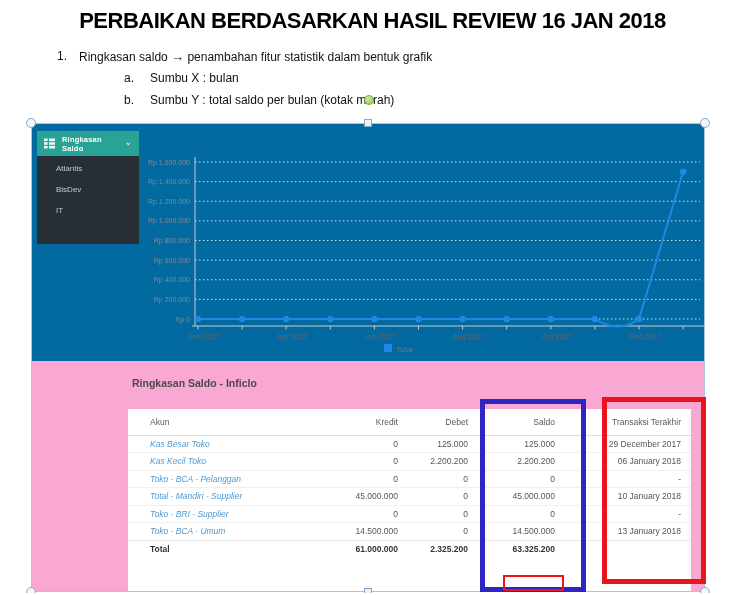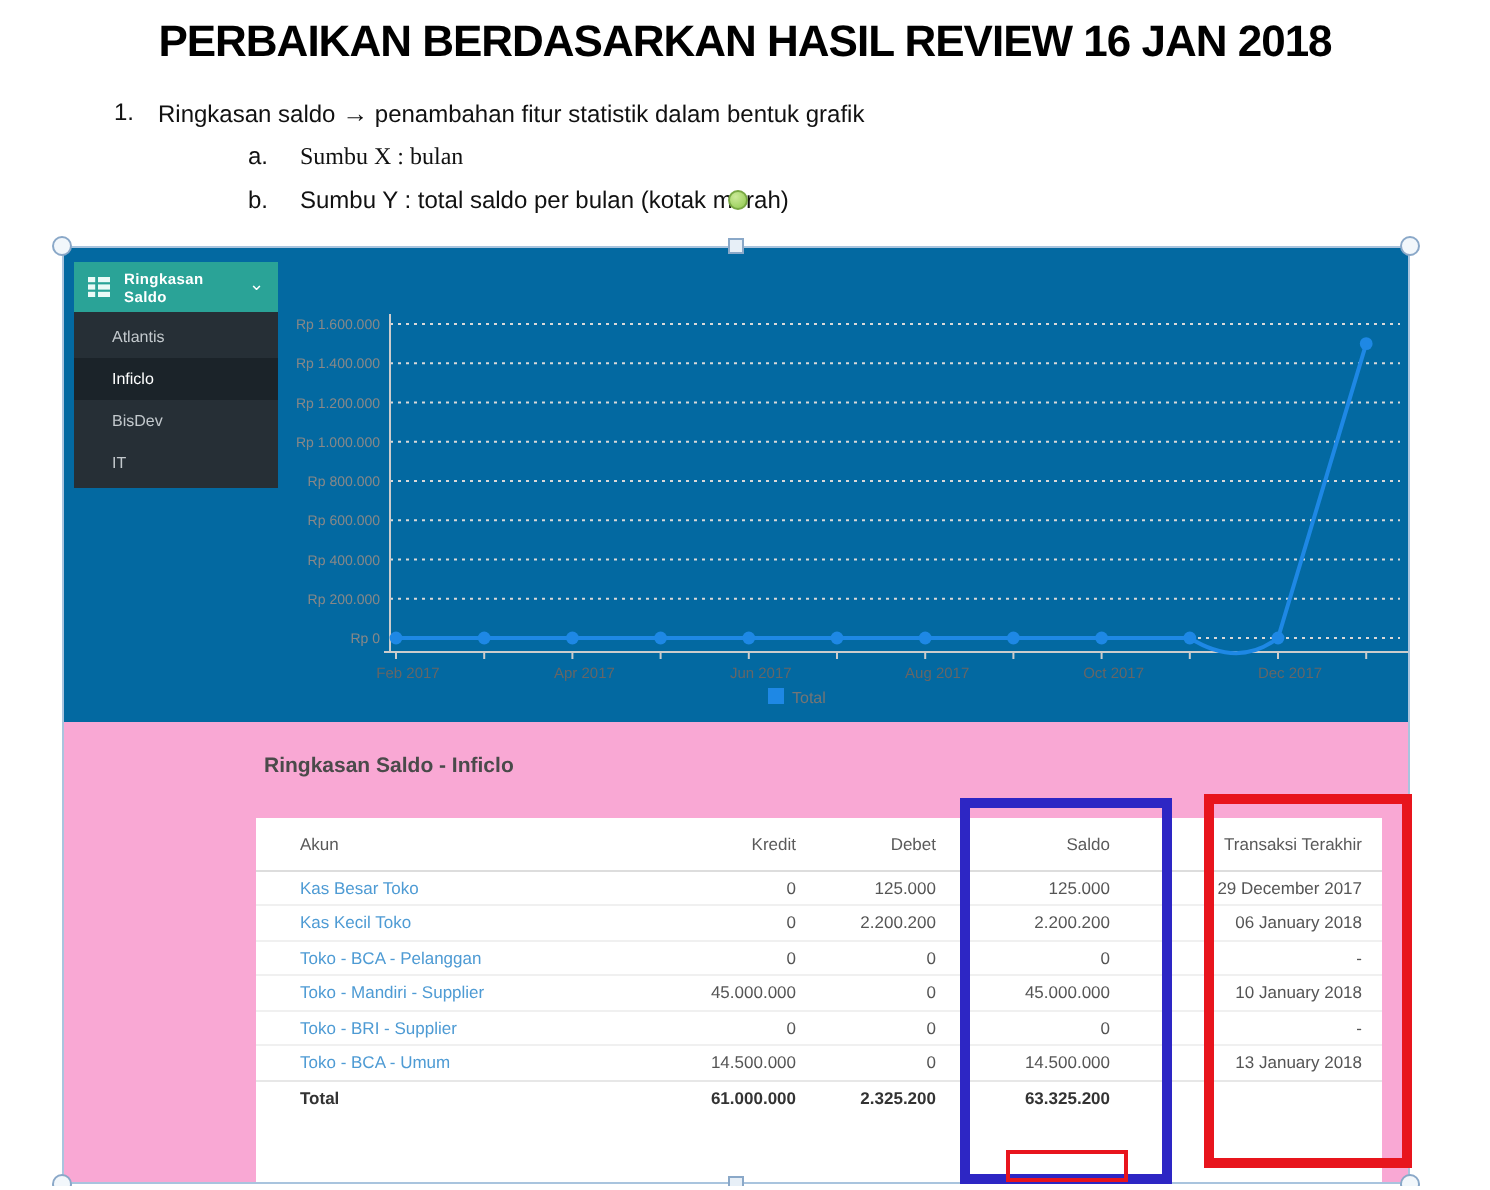--- a/index.html
+++ b/index.html
@@ -7,21 +7,21 @@
     font-family:"Liberation Sans", sans-serif; }
   .page { position:relative; width:745px; height:593px; background:#fff; overflow:hidden; }
 
   
   .doc-title { position:absolute; top:8px; left:0; width:745px; text-align:center;
     font-size:22px; font-weight:bold; color:#000; letter-spacing:-0.5px; }
   .li-num  { position:absolute; left:57px;  top:49px; font-size:12px; color:#111; }
   .li-text { position:absolute; left:79px;  top:49px; font-size:12px; color:#111; }
   .li-text .arrow { font-weight:bold; font-size:13px; }
   .la-num { position:absolute; left:124px; top:71px; font-size:12px; color:#111; }
-  .la-text{ position:absolute; left:150px; top:71px; font-size:12px; color:#111;font-family:Liberation Serif, serif; }
+  .la-text{ position:absolute; left:150px; top:71px; font-size:12px; color:#111; }
   .lb-num { position:absolute; left:124px; top:93px; font-size:12px; color:#111; }
   .lb-text{ position:absolute; left:150px; top:93px; font-size:12px; color:#111; }
 
   
   .shot { position:absolute; left:31px; top:123px; width:674px; height:469px;
     background:#fff; border:1px solid #a9c4de; overflow:hidden; }
 
   .sb-head { position:absolute; left:5px; top:7px; width:102px; height:25px;
     background:#2aa397; color:#fff; display:flex; align-items:center; padding:0 7px; }
   .sb-head .sb-ic { width:11px; height:11px; margin-right:7px; flex:none; }
@@ -37,21 +37,21 @@
   .gray-sec { position:absolute; left:0; top:237px; width:674px; height:232px; background:#f9a8d4; }
   .card-title { position:absolute; left:100px; top:16px; font-size:10.5px; font-weight:bold; color:#4a4a4a; }
   .card { position:absolute; left:96px; top:48px; width:563px; height:184px; background:#fff; }
 
   table.sum { border-collapse:collapse; table-layout:fixed; width:563px; font-size:8.5px; color:#555; }
   table.sum th { height:26px; font-weight:normal; color:#5a5a5a; border-bottom:1px solid #ddd; }
   table.sum td { height:17.5px; }
   table.sum th, table.sum td { padding:0 10px 0 0; text-align:right; white-space:nowrap; overflow:hidden; }
   table.sum th:first-child, table.sum td:first-child { text-align:left; padding:0 0 0 22px; }
   table.sum tbody tr + tr td { border-top:1px solid #f0f0f0; }
-  table.sum td.akun { color:#4e9bd4; cursor:pointer; }
+  table.sum td.akun { color:#4e9bd4; cursor:pointer;font-style:italic; }
   table.sum tr.total td { font-weight:bold; color:#333; border-top:1px solid #e7e7e7; }
 
   
   .blue-rect { position:absolute; left:480px; top:399px; width:106px; height:193px;
     border:5px solid #2d26c4; z-index:50; }
   .red-rect  { position:absolute; left:602px; top:397px; width:104px; height:187px;
     border:5px solid #e8151d; z-index:50; }
   .red-box   { position:absolute; left:503px; top:575px; width:61px; height:16px;
     border:2px solid #e8151d; z-index:51; }
 
@@ -145,21 +145,20 @@
         <rect x="0" y="4.2" width="3.6" height="2.6" fill="#eafaf7"></rect>
         <rect x="5" y="4.2" width="6" height="2.6" fill="#eafaf7"></rect>
         <rect x="0" y="7.9" width="3.6" height="2.6" fill="#eafaf7"></rect>
         <rect x="5" y="7.9" width="6" height="2.6" fill="#eafaf7"></rect>
       </svg>
       <span class="sb-label">Ringkasan Saldo</span>
       <span class="chev">⌄</span>
     </div>
     <div class="sb-body" id="sb-items">
         <div class="sb-item">Atlantis</div>
-        <div class="sb-item active">Inficlo</div>
         <div class="sb-item">BisDev</div>
         <div class="sb-item">IT</div>
       </div>
 
     <div class="gray-sec">
       <div class="card-title">Ringkasan Saldo - Inficlo</div>
       <div class="card">
         <table class="sum">
           <colgroup>
               <col style="width:180px">
@@ -193,21 +192,21 @@
                 <td>06 January 2018</td>
               </tr>
               <tr>
                 <td class="akun">Toko - BCA - Pelanggan</td>
                 <td>0</td>
                 <td>0</td>
                 <td>0</td>
                 <td>-</td>
               </tr>
               <tr>
-                <td class="akun">Toko - Mandiri - Supplier</td>
+                <td class="akun">Total - Mandiri - Supplier</td>
                 <td>45.000.000</td>
                 <td>0</td>
                 <td>45.000.000</td>
                 <td>10 January 2018</td>
               </tr>
               <tr>
                 <td class="akun">Toko - BRI - Supplier</td>
                 <td>0</td>
                 <td>0</td>
                 <td>0</td>

